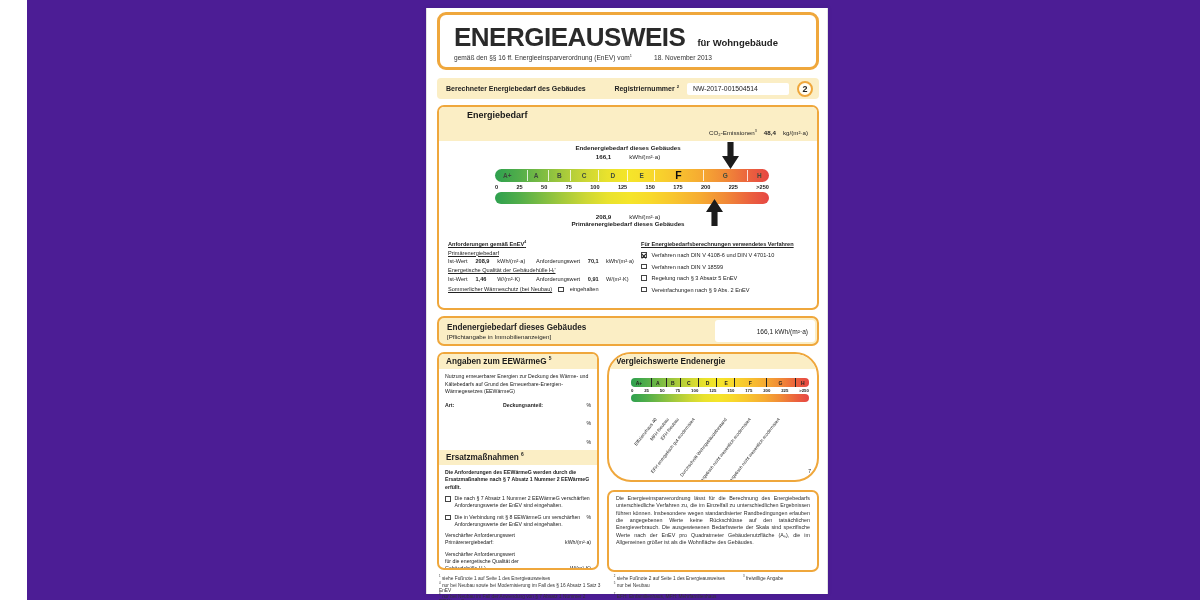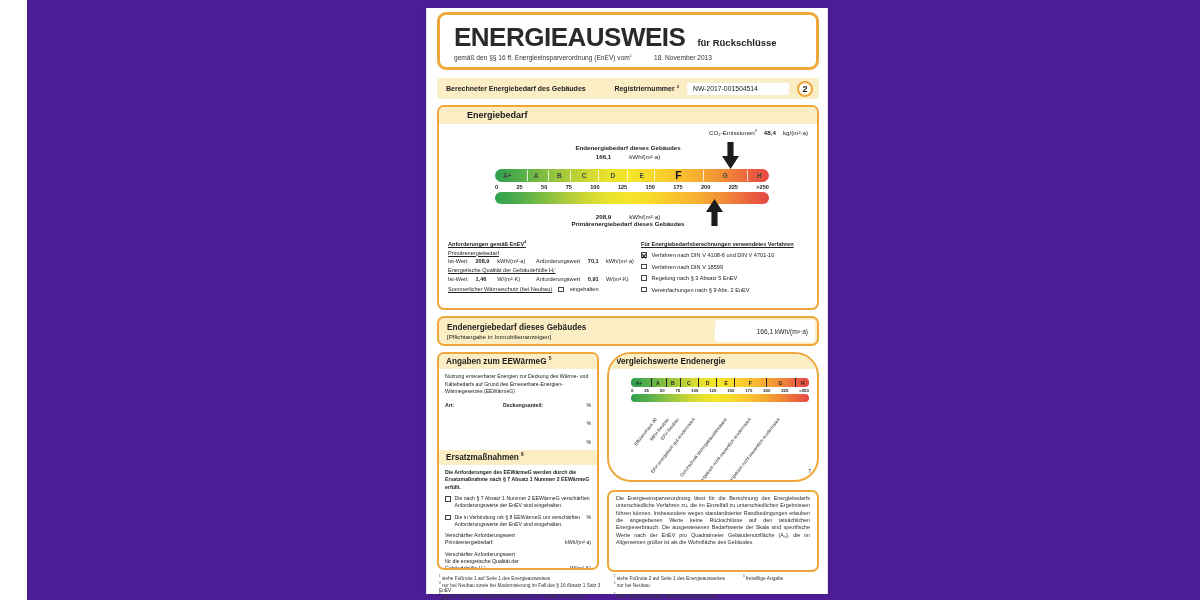--- a/index.html
+++ b/index.html
@@ -32,21 +32,21 @@
   .reg-value-box { background:#fff; border-radius:2px; padding:2.5px 6px; font-size:6.8px; width:102px; }
   .page-circle { width:16px; height:16px; border:2.5px solid var(--orange); border-radius:50%; background:#fffdf4;
                  display:flex; align-items:center; justify-content:center; font-size:9px; font-weight:bold; margin-left:8px; }
 
   
   .obox { position:absolute; border:2.5px solid var(--orange); border-radius:7px; background:#fff; overflow:hidden; }
   .obox-header { background:var(--band); font-weight:bold; padding:3px 7px; color:#1a1a1a; }
 
   
   .eb-box { left:10px; top:97px; width:382px; height:205px; }
-  .eb-box .obox-header { font-size:9px; height:17px;padding-left:28px; }
+  .eb-box .obox-header { font-size:9px; height:34px;padding-left:28px; }
   .co2-line { position:absolute; top:22px; right:9px; font-size:6.2px; display:flex; gap:7px; align-items:baseline; }
   .end-block { position:absolute; top:37px; left:86px; width:206px; text-align:center; font-size:6.2px; }
   .end-block .lbl { font-weight:bold; }
   .val-row { display:flex; justify-content:center; gap:18px; margin-top:2px; }
   .val-row .v { font-weight:bold; }
 
   .scale { position:absolute; left:56px; top:62px; width:274px; }
   .bar { position:relative; height:13px; border-radius:7px; background:var(--grad); }
   .bar .sep { position:absolute; top:1px; bottom:1px; width:1px; background:rgba(255,255,255,.8); }
   .bar .letter { position:absolute; top:3px; transform:translateX(-50%); font-size:6.5px; font-weight:bold; color:#3d4a3d; }
@@ -128,21 +128,21 @@
 </style>
 </head>
 <body>
 
 <div class="canvas">
   <div class="page">
 
     <div class="header-box">
       <div class="title-row">
         <span class="main-title">ENERGIEAUSWEIS</span>
-        <span class="title-suffix">für Rückschlüsse</span>
+        <span class="title-suffix">für Wohngebäude</span>
       </div>
       <div class="subtitle-row">
         <span><span>gemäß den §§ 16 ff. Energieeinsparverordnung (EnEV) vom</span><sup class="fn">1</sup></span>
         <span>18. November 2013</span>
       </div>
     </div>
 
     <div class="reg-bar">
       <span class="reg-left">Berechneter Energiebedarf des Gebäudes</span>
       <span class="reg-label"><span>Registriernummer</span> <sup class="fn">2</sup></span>

